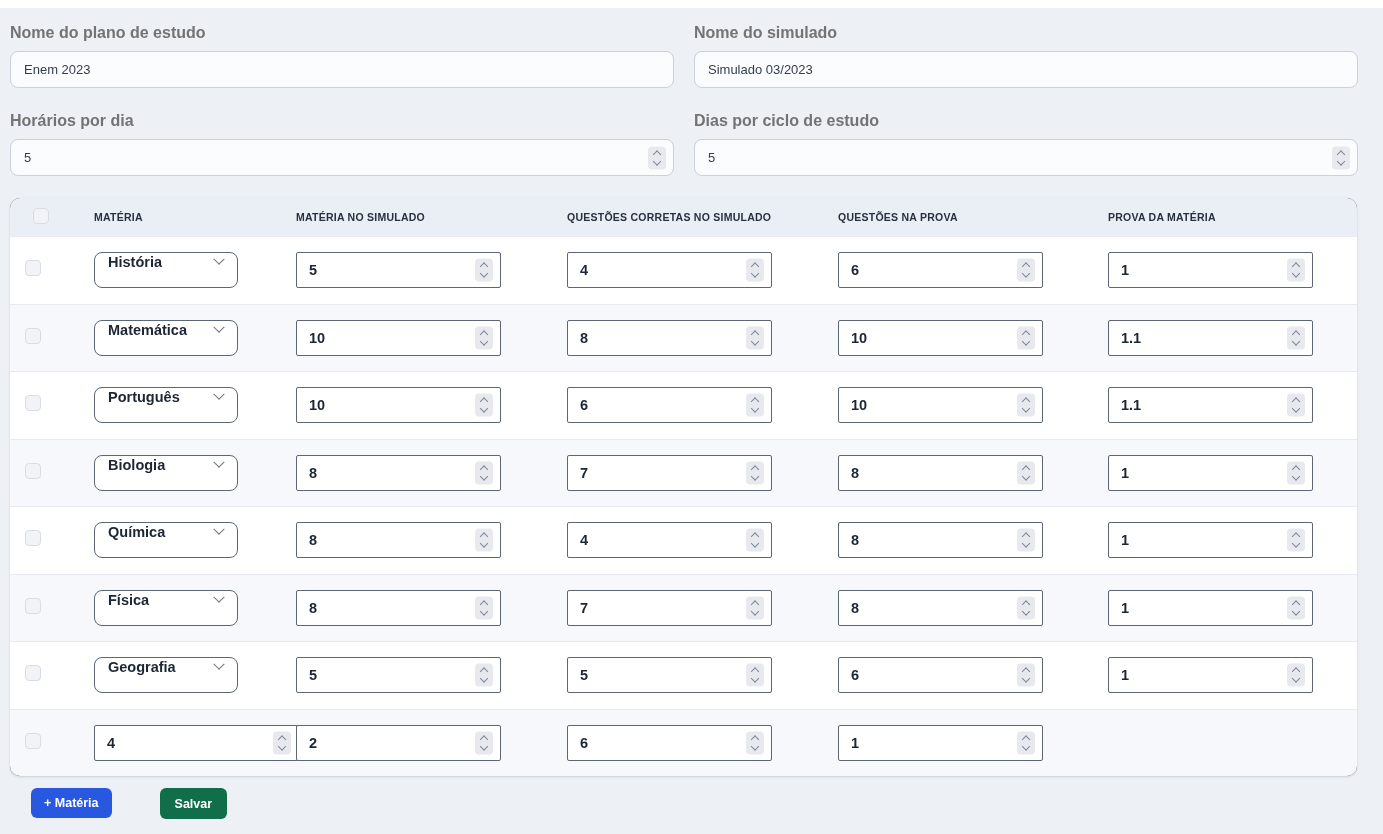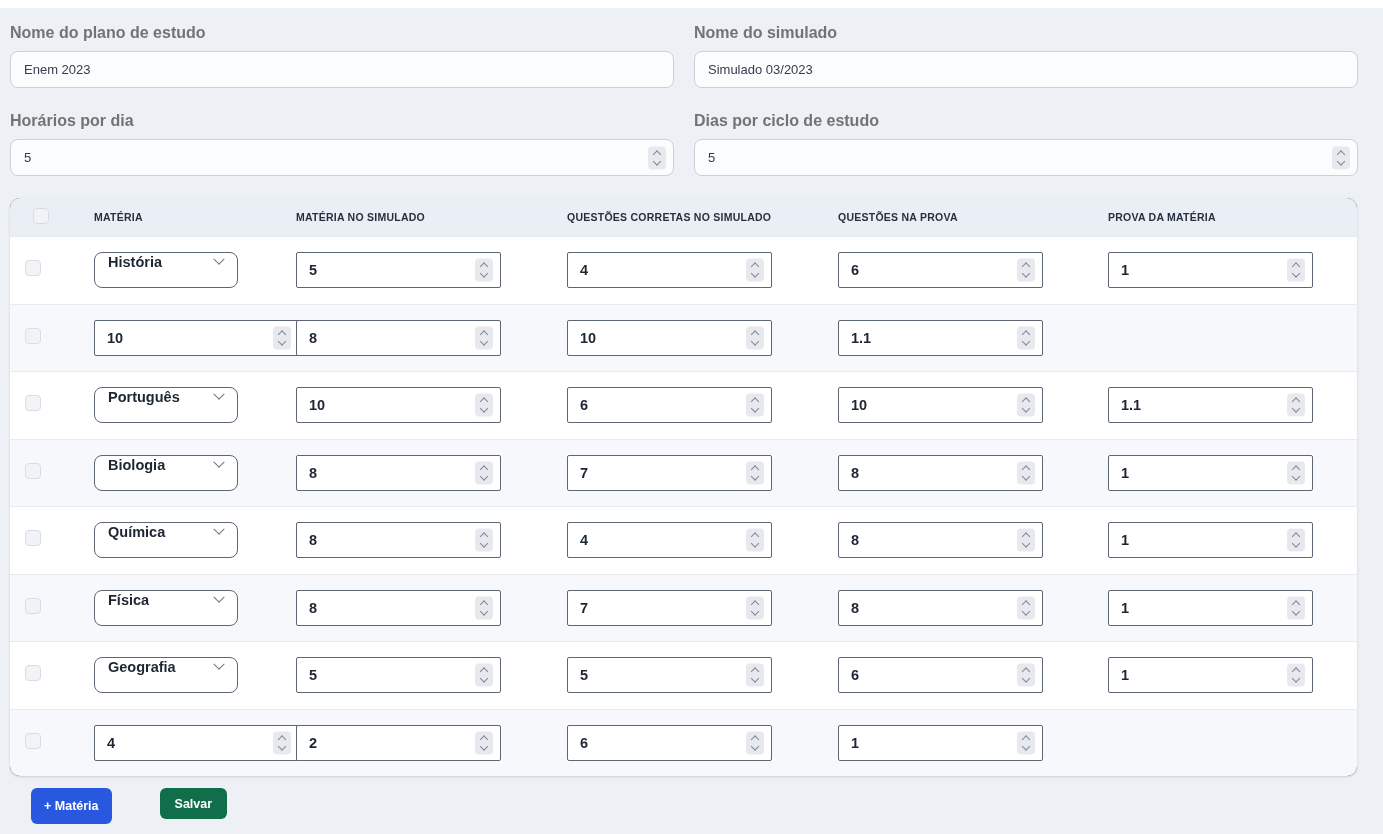--- a/index.html
+++ b/index.html
@@ -130,21 +130,21 @@
     outline:none;
   }
 
   
   .actions { margin:12px 0 0 31px; display:flex; align-items:flex-start; }
   .btn {
     border:none; border-radius:6px;
     color:#ffffff;
     font-family:"Liberation Sans", sans-serif;
     font-size:12.5px; font-weight:700;
-    height:36px; padding:0 13px;
+    height:30px; padding:0 13px;
     cursor:pointer;
   }
   .btn-add { background:#2857e0; }
   .btn-save { background:#106e4b; margin-left:48px; height:31px; padding:0 15px; }
 </style>
 </head>
 <body>
 
 <div class="top-strip"></div>
 
@@ -242,20 +242,26 @@
         </span>
       </div>
     </div>
   </div>
 
   <div class="grid-cols trow">
     <div class="td-check">
       <span class="checkbox"></span>
     </div>
     <div>
+      <div class="select">
+        <span class="select-text">Matemática</span>
+        <span class="select-chev"></span>
+      </div>
+    </div>
+    <div>
       <div class="numwrap">
         <input class="num-input" type="text" value="10" style="">
         <span class="stepper">
           <i class="chev up"></i>
               <i class="chev down"></i>
         </span>
       </div>
     </div>
     <div>
       <div class="numwrap">

